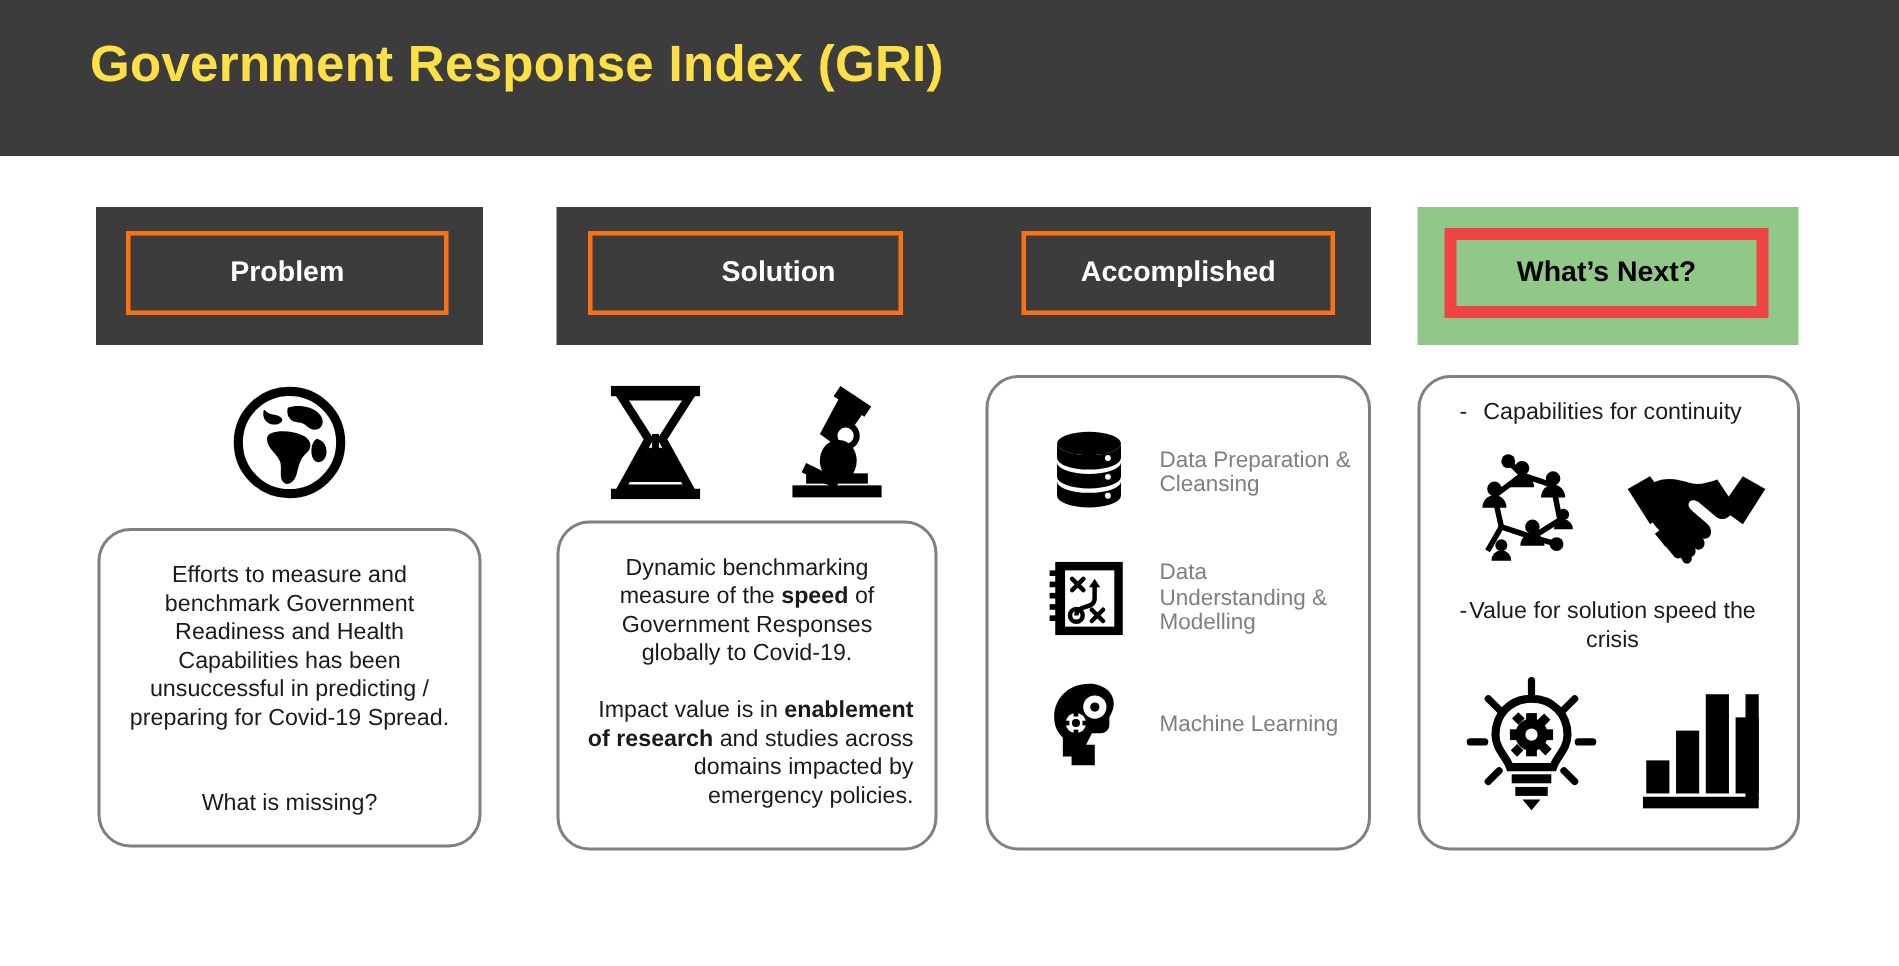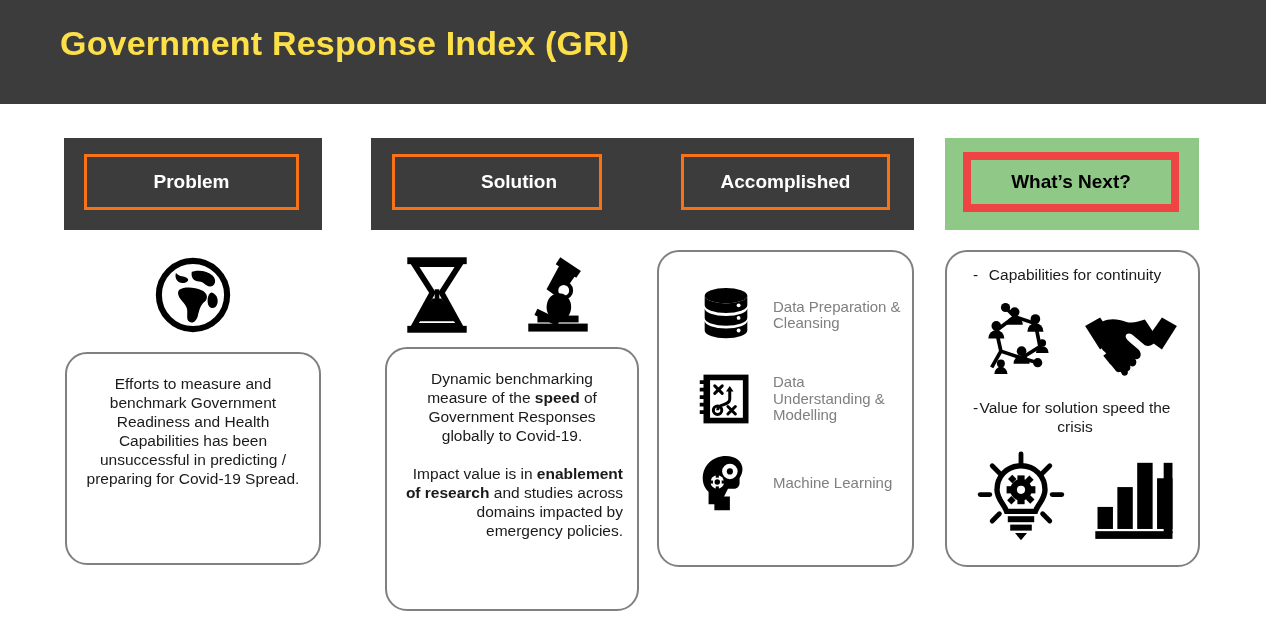--- a/index.html
+++ b/index.html
@@ -72,21 +72,21 @@
 
   
   .card {
     position: absolute;
     box-sizing: border-box;
     border: 2px solid #808080;
     border-radius: 22px;
     background: #ffffff;
   }
   #card-problem      { left: 65px;  top: 352px; width: 256px; height: 213px; }
-  #card-solution     { left: 385px; top: 347px; width: 254px; height: 264px; }
+  #card-solution     { left: 371px; top: 347px; width: 254px; height: 220px; }
   #card-accomplished { left: 657px; top: 250px; width: 257px; height: 317px; }
   #card-next         { left: 945px; top: 250px; width: 255px; height: 317px; }
 
   
   .card-text {
     position: absolute;
     left: 0;
     right: 0;
     text-align: center;
     font-size: 15.5px;
@@ -212,20 +212,21 @@
       <circle cx="37" cy="31" r="6.5" fill="#fff" stroke="#000" stroke-width="3.5"></circle>
       <path d="M22 46 C22 36 30 32 36 34 C44 37 46 48 40 55 L26 55 C23 52 22 49 22 46 Z" fill="#000"></path>
       <rect x="14" y="47" width="22" height="6" transform="rotate(26 14 47)" fill="#000"></rect>
       <rect x="14" y="53" width="36" height="6" fill="#000"></rect>
     </svg>
   </span>
 </div>
 
 <div class="card" id="card-problem">
   <div class="card-text" id="problem-body">Efforts to measure and benchmark Government Readiness and Health Capabilities has been unsuccessful in predicting / preparing for Covid-19 Spread.</div>
+  <div class="card-text" id="problem-tail">What is missing?</div>
 </div>
 
 <div class="card" id="card-solution">
   <div class="card-text" id="solution-body"><span>Dynamic benchmarking measure of the </span><b>speed</b><span> of Government Responses globally to Covid-19.</span></div>
   <div class="card-text" id="solution-body2"><span>Impact value is in </span><b>enablement of research</b><span> and studies across domains impacted by emergency policies.</span></div>
 </div>
 
 <div class="card" id="card-accomplished">
 
   <div class="acc-item" id="acc-item-0">

